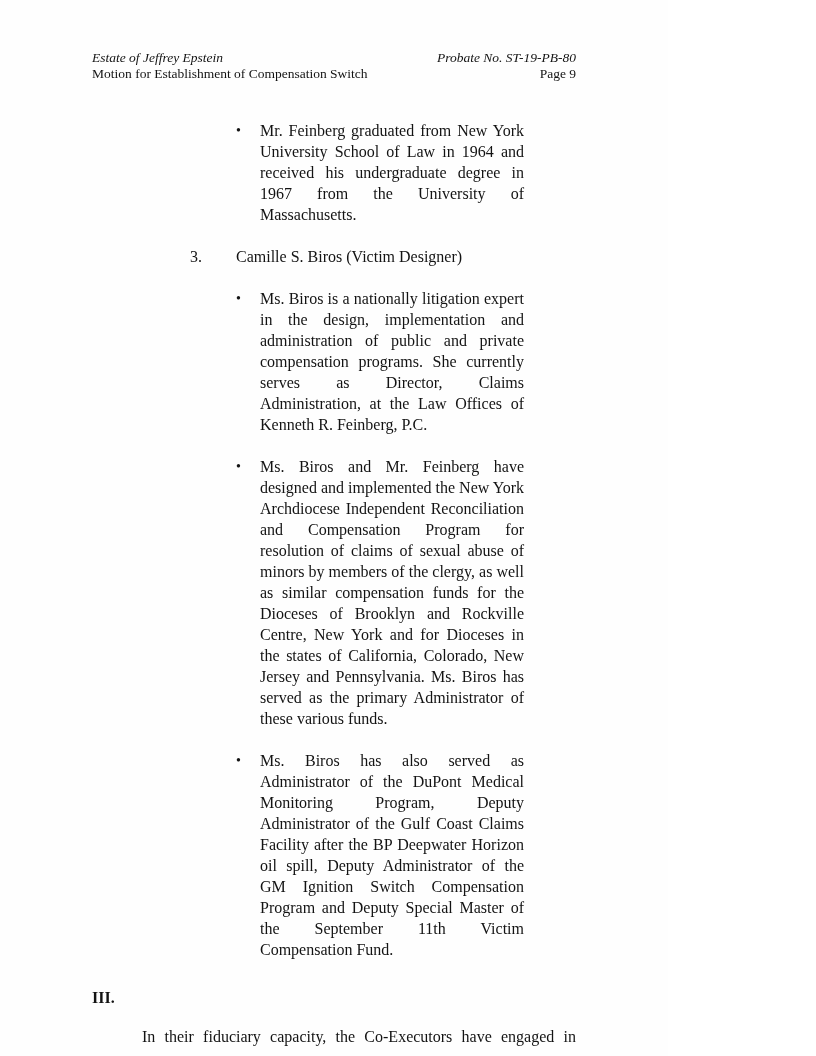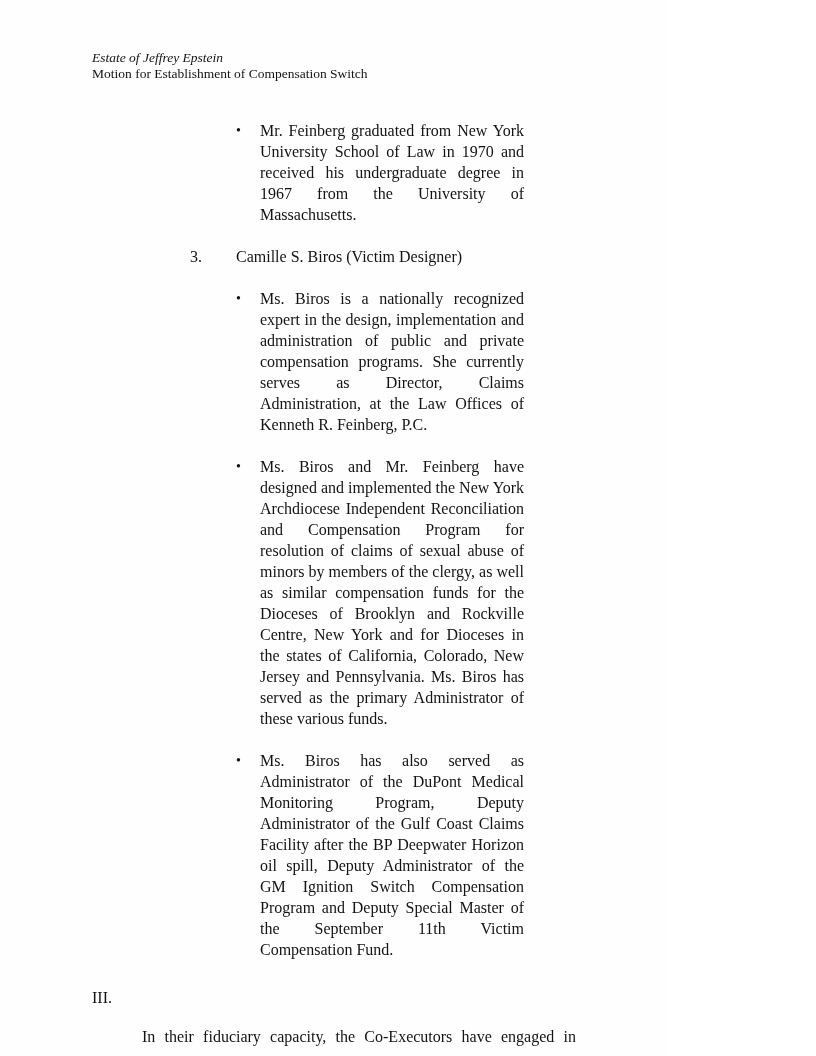--- a/index.html
+++ b/index.html
@@ -44,21 +44,21 @@
   .bullet-text { flex: 1; }
   .numbered-row {
     display: flex;
     margin: 0 52px 21px 98px;
   }
   .item-number { flex: 0 0 46px; }
   .underline { }
   
   .section-heading {
     display: flex;
-    font-weight: normal;
+    font-weight: bold;
     margin-top: 27px;
     margin-bottom: 10px;
   }
   .section-number { flex: 0 0 50px; }
   
   .body-par {
     line-height: 37px;
     text-align: justify;
     text-align-last: justify;
     text-indent: 50px;
@@ -68,37 +68,41 @@
 </head>
 <body>
 
 <div class="page">
 
   <header class="doc-header">
     <div class="header-left">
       <div class="italic">Estate of Jeffrey Epstein</div>
       <div>Motion for Establishment of Compensation Switch</div>
     </div>
+    <div class="header-right">
+      <div class="italic">Probate No. ST-19-PB-80</div>
+      <div>Page 9</div>
+    </div>
   </header>
 
   <main>
 
     <div class="bullet-row">
       <span class="bullet-glyph">•</span>
-      <p class="bullet-text">Mr. Feinberg graduated from New York University School of Law in 1970 and received his undergraduate degree in 1967 from the University of Massachusetts.</p>
+      <p class="bullet-text">Mr. Feinberg graduated from New York University School of Law in 1964 and received his undergraduate degree in 1967 from the University of Massachusetts.</p>
     </div>
 
     <div class="numbered-row">
       <span class="item-number">3.</span>
       <p class="bullet-text"><span class="underline">Camille S. Biros</span><span> (Victim Designer)</span></p>
     </div>
 
     <div class="bullet-row">
       <span class="bullet-glyph">•</span>
-      <p class="bullet-text">Ms. Biros is a nationally recognized expert in the design, implementation and administration of public and private compensation programs.  She currently serves as Director, Claims Administration, at the Law Offices of Kenneth R. Feinberg, P.C.</p>
+      <p class="bullet-text">Ms. Biros is a nationally litigation expert in the design, implementation and administration of public and private compensation programs.  She currently serves as Director, Claims Administration, at the Law Offices of Kenneth R. Feinberg, P.C.</p>
     </div>
 
     <div class="bullet-row">
       <span class="bullet-glyph">•</span>
       <p class="bullet-text">Ms. Biros and Mr. Feinberg have designed and implemented the New York Archdiocese Independent Reconciliation and Compensation Program for resolution of claims of sexual abuse of minors by members of the clergy, as well as similar compensation funds for the Dioceses of Brooklyn and Rockville Centre, New York and for Dioceses in the states of California, Colorado, New Jersey and Pennsylvania.  Ms. Biros has served as the primary Administrator of these various funds.</p>
     </div>
 
     <div class="bullet-row">
       <span class="bullet-glyph">•</span>
       <p class="bullet-text">Ms. Biros has also served as Administrator of the DuPont Medical Monitoring Program, Deputy Administrator of the Gulf Coast Claims Facility after the BP Deepwater Horizon oil spill, Deputy Administrator of the GM Ignition Switch Compensation Program and Deputy Special Master of the September 11th Victim Compensation Fund.</p>

